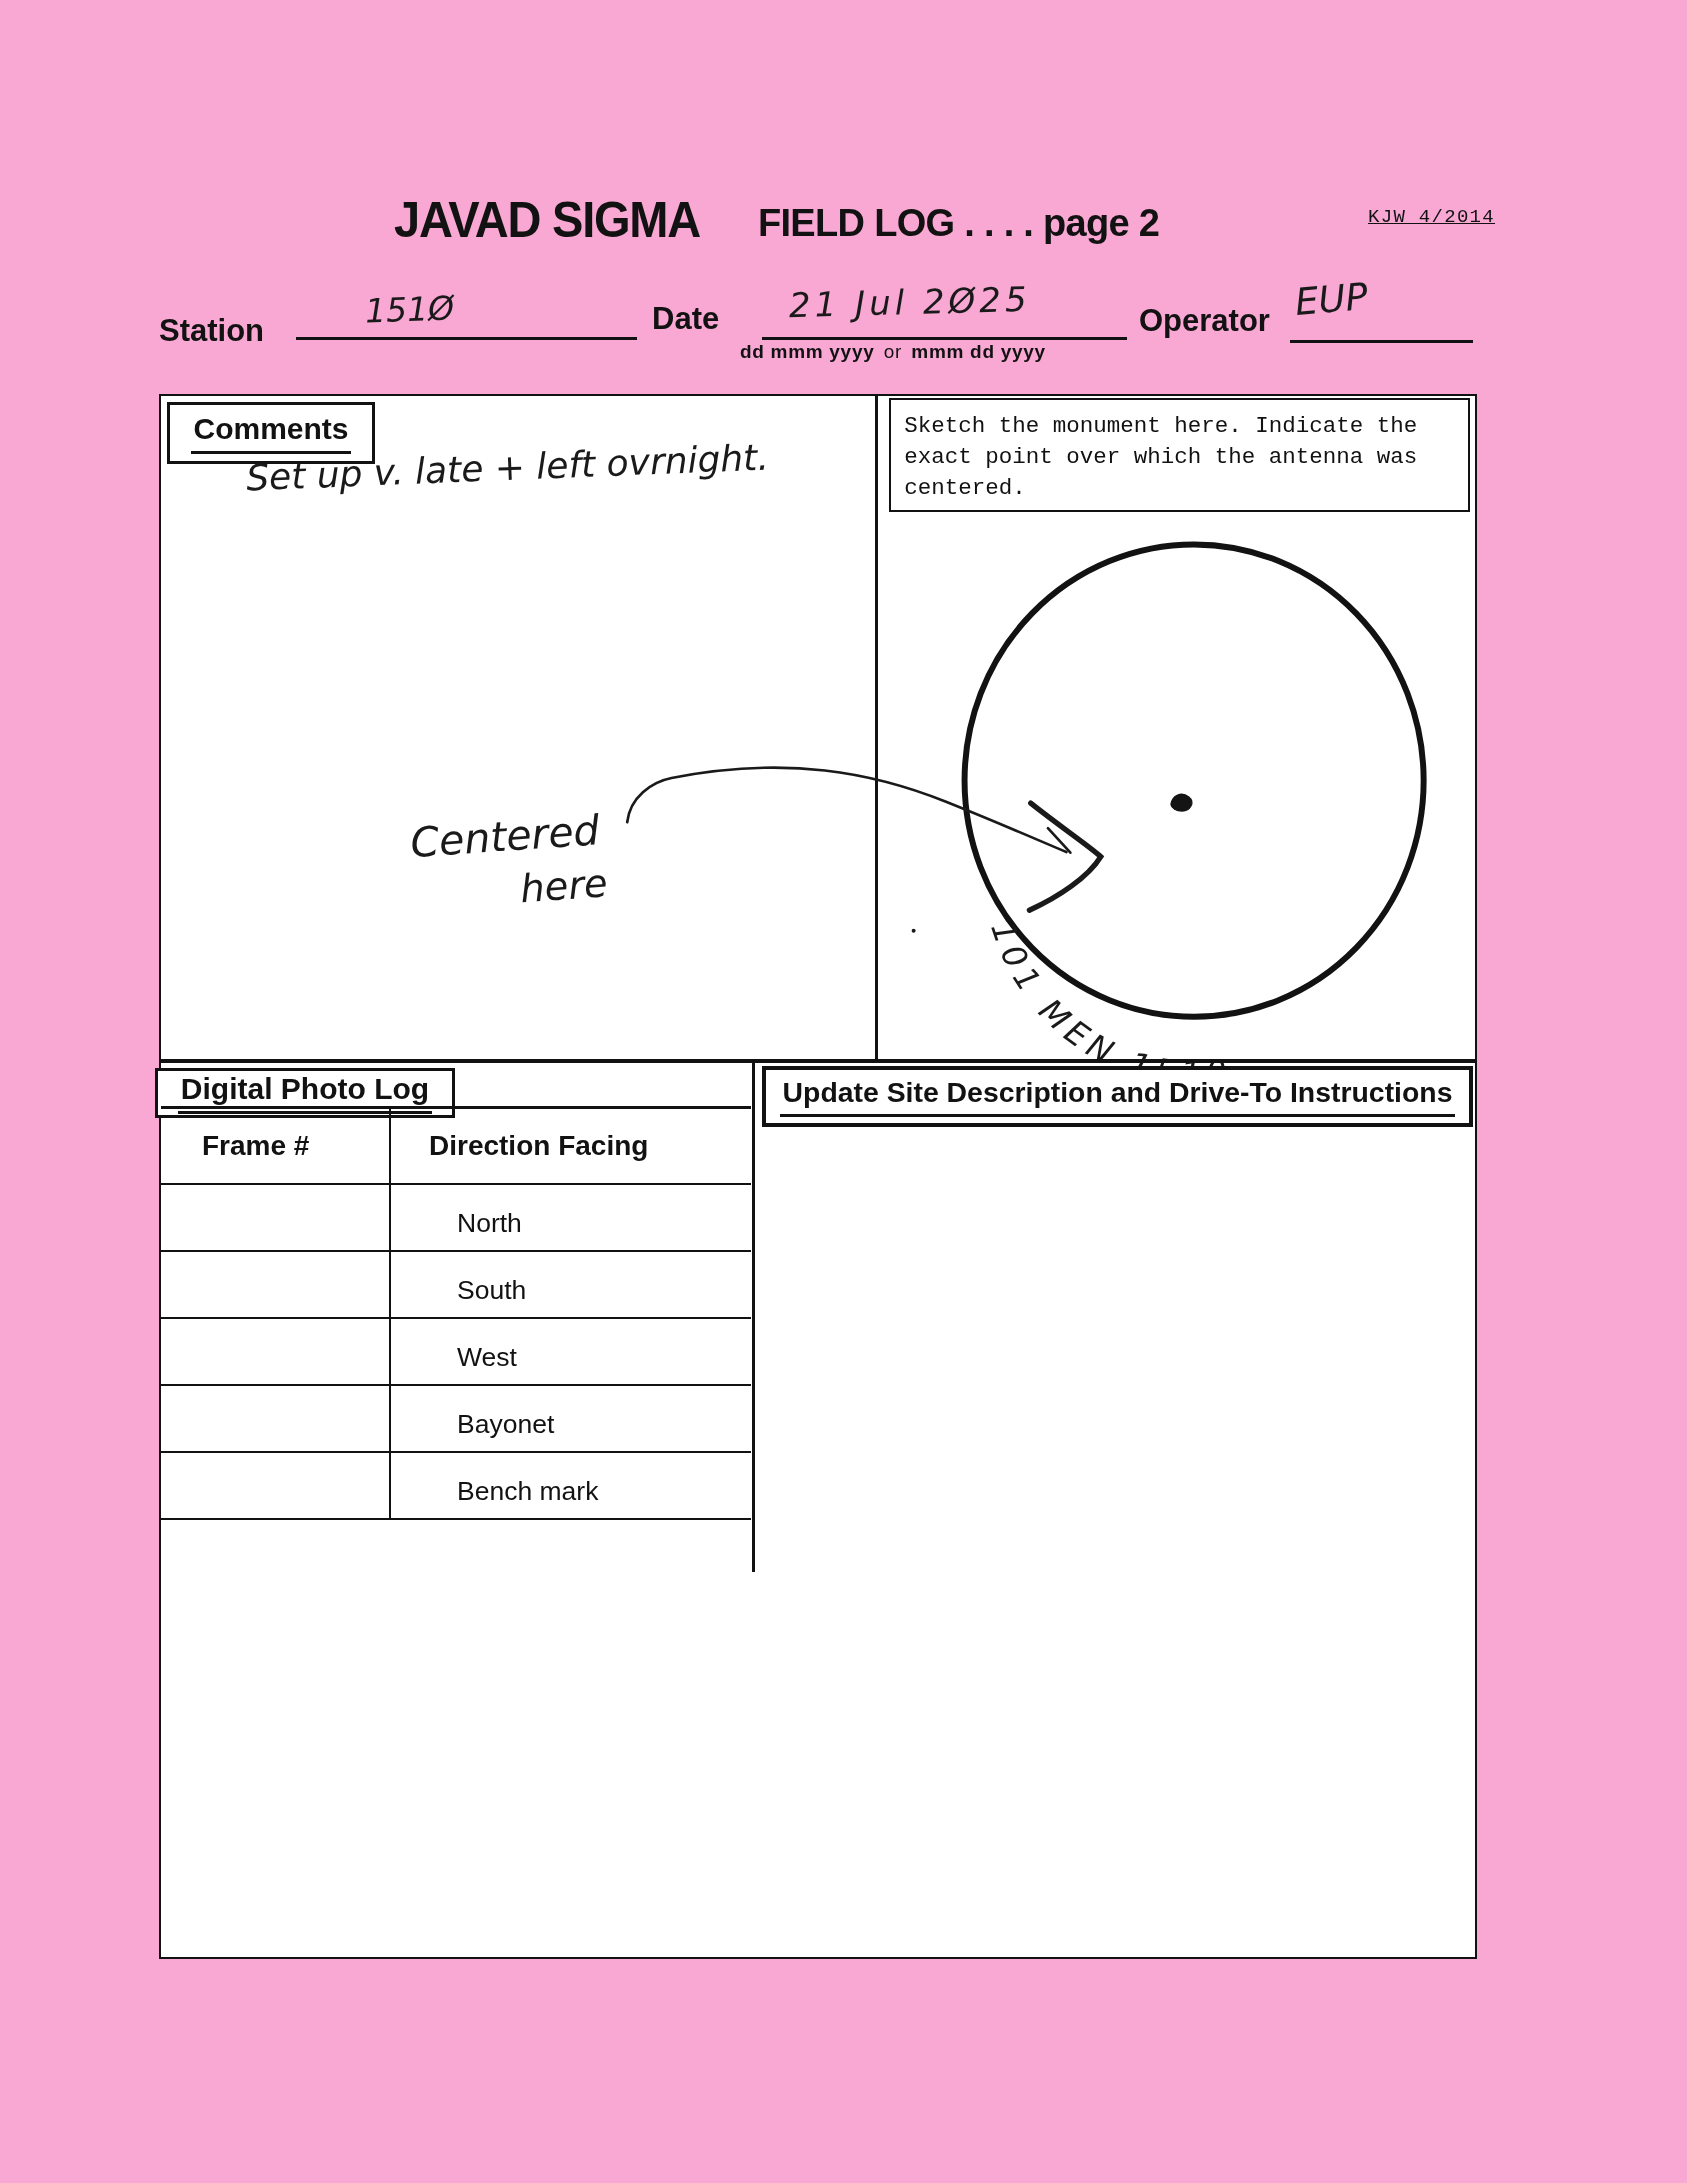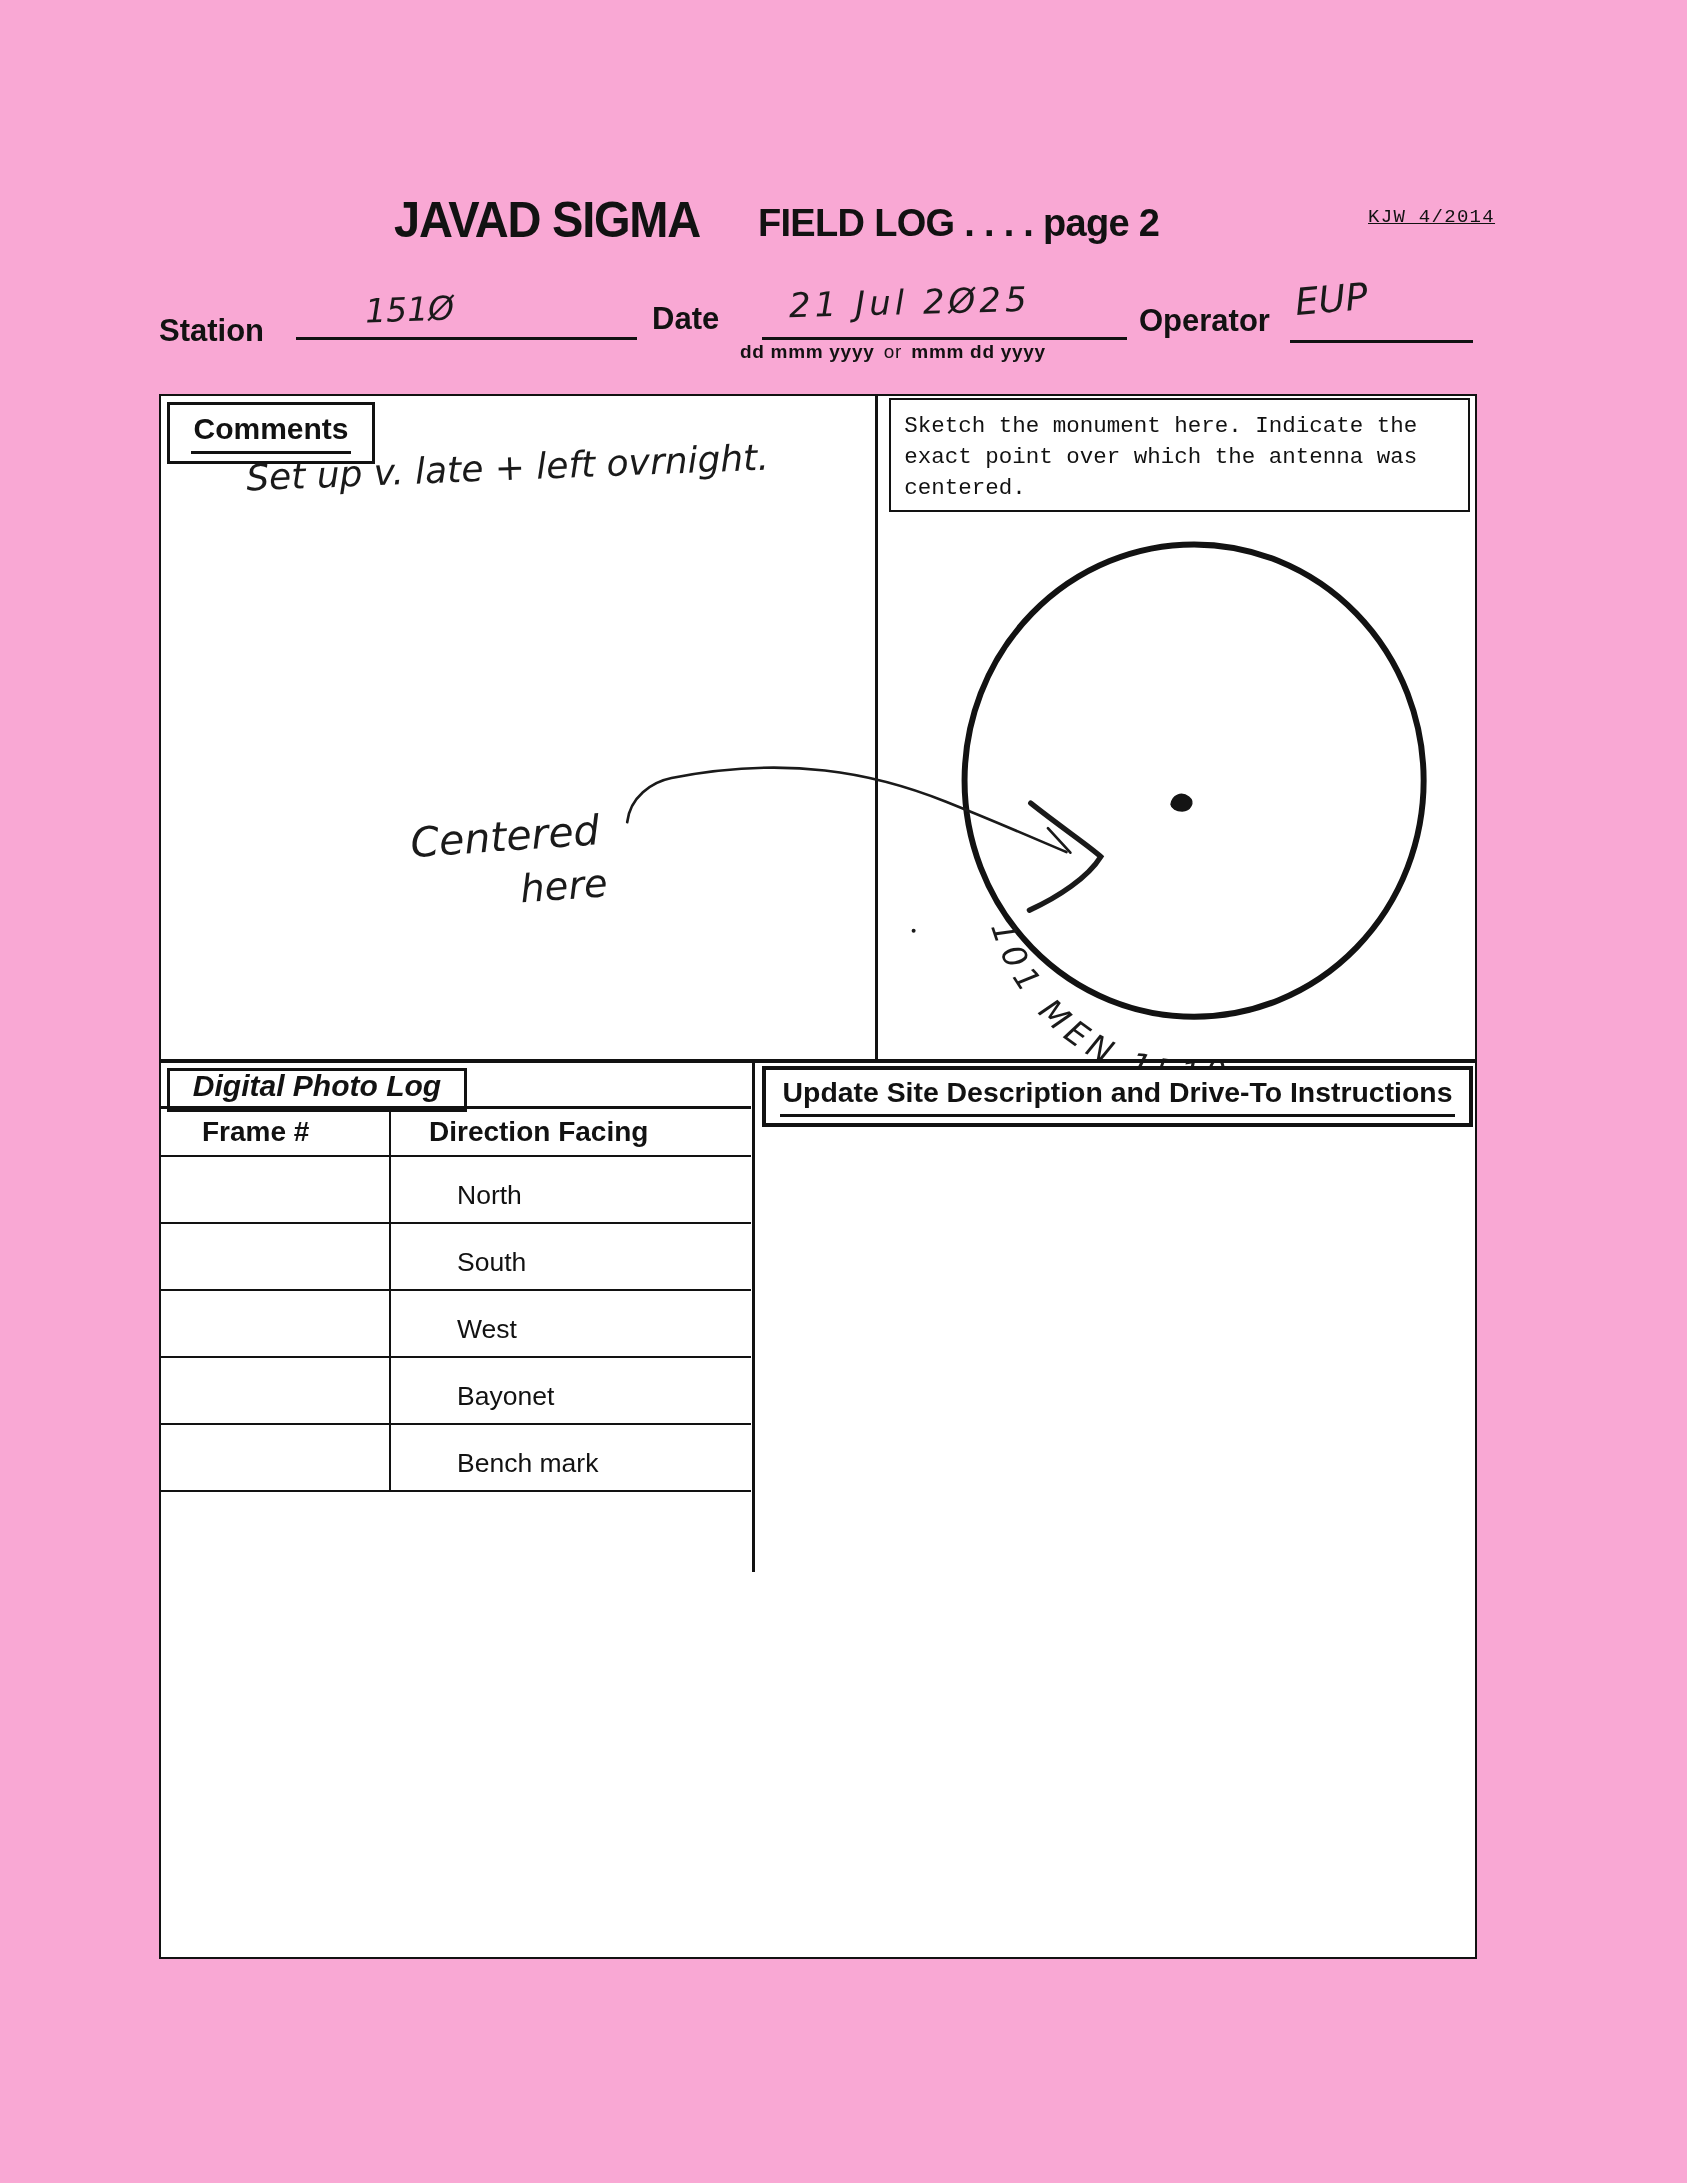--- a/index.html
+++ b/index.html
@@ -31,21 +31,21 @@
   .sketch-instr {
     border: 2.6px solid #121212; padding: 10.6px 13.2px;
     font-family: "Liberation Mono", monospace; font-size: 22.5px; line-height: 31px;
     white-space: nowrap;
   }
   
   .ptable { border-top: 3.3px solid #121212; }
   .prow { display: flex; width: 590px; border-bottom: 2.6px solid #121212; }
   .prow .c1 { width: 230px; border-right: 2.6px solid #121212; display:flex; align-items:center; padding-left: 41px; }
   .prow .c2 { flex: 1; display: flex; align-items: flex-end; padding: 0 0 10.6px 38px; }
-  .prow.head { height: 48px; }
+  .prow.head { height: 76px; }
   .prow.head .c1, .prow.head .c2 { align-items: center; padding-bottom: 0; font-size: 28px; font-weight: bold; }
   .prow.body { height: 67px; font-size: 26.5px; gap: 28px; }
   .handsvg { font-family: "DejaVu Sans", sans-serif; font-style: italic; fill: #1a1a1a; }
 </style>
 </head>
 <body>
 
 <div class="page">
 
   <div class="abs title-brand" style="left:394px; top:191px;">JAVAD SIGMA</div>
@@ -103,21 +103,21 @@
     </defs>
     <text font-size="49" letter-spacing="10" class="handsvg">
       <textPath href="#stamp-arc" startOffset="55">101 MEN 1510</textPath>
     </text>
   </svg>
 
   <div class="abs line" style="left:159px; top:1059px; width:1318px; height:4px;"></div>
 
   <div class="abs line" style="left:752px; top:1063px; width:3.3px; height:509px;"></div>
 
-  <div class="abs boxed" style="left:167px; top:1068px; width:300px; height:44px;font-style:italic;">
+  <div class="abs boxed" style="left:155px; top:1068px; width:300px; height:50px;">
     <span class="ul-span" style="font-size:30px; font-weight:bold;">Digital Photo Log</span>
   </div>
 
   <div class="abs ptable" style="left:161px; top:1106px;">
     <div class="prow head">
       <div class="c1">Frame #</div>
       <div class="c2">Direction Facing</div>
     </div>
     <div class="prow body">
       <div class="c1"></div>

